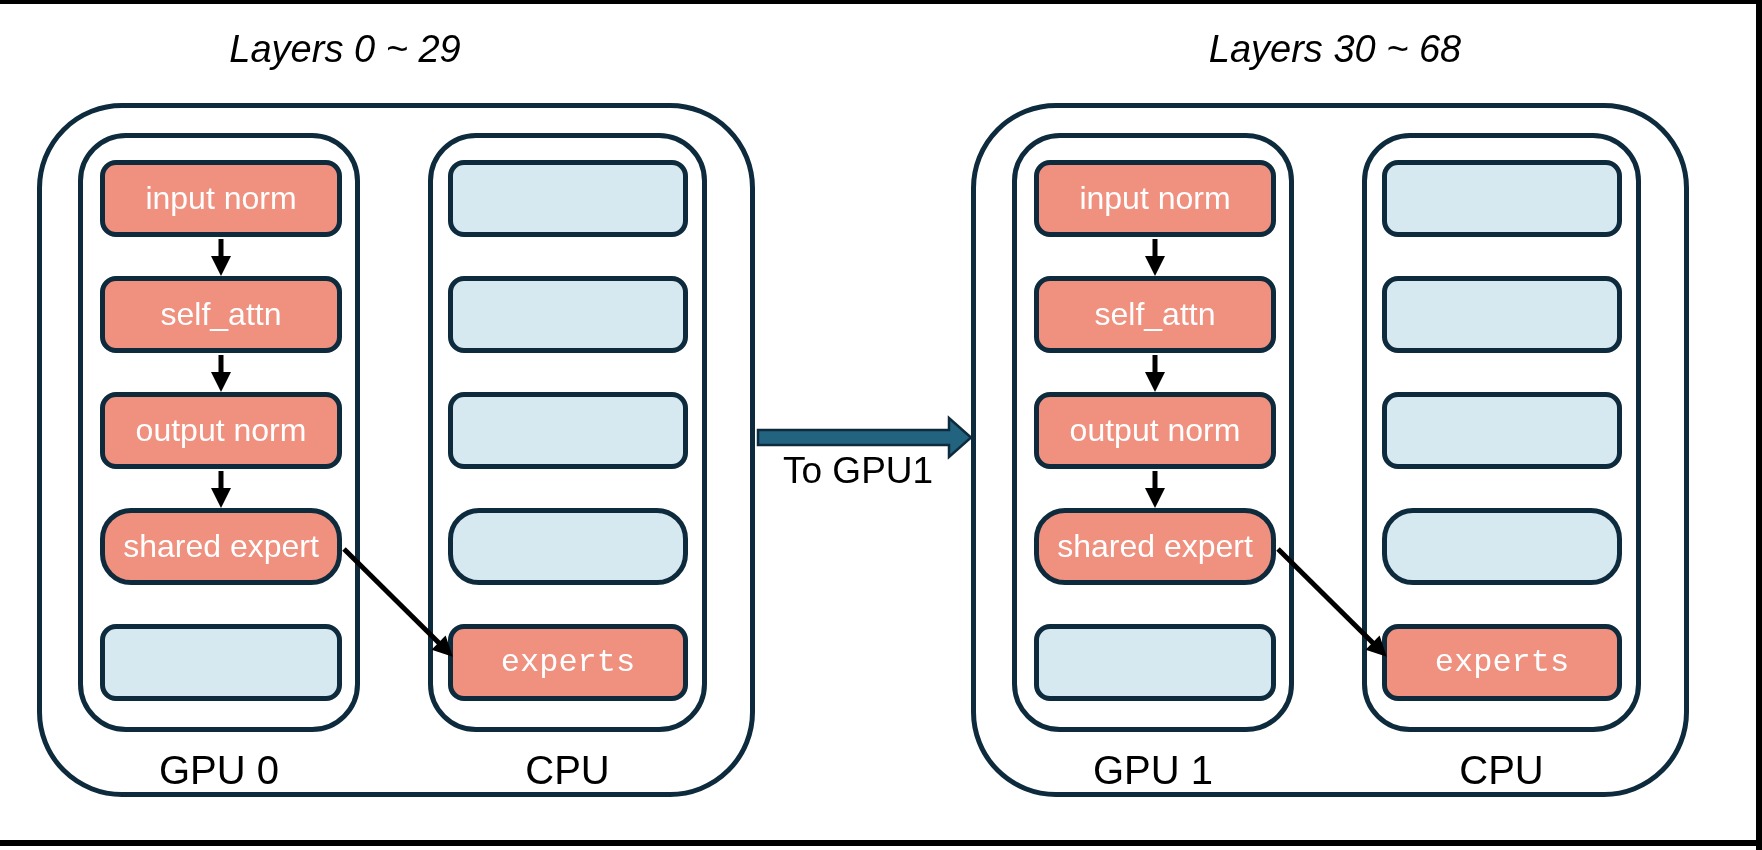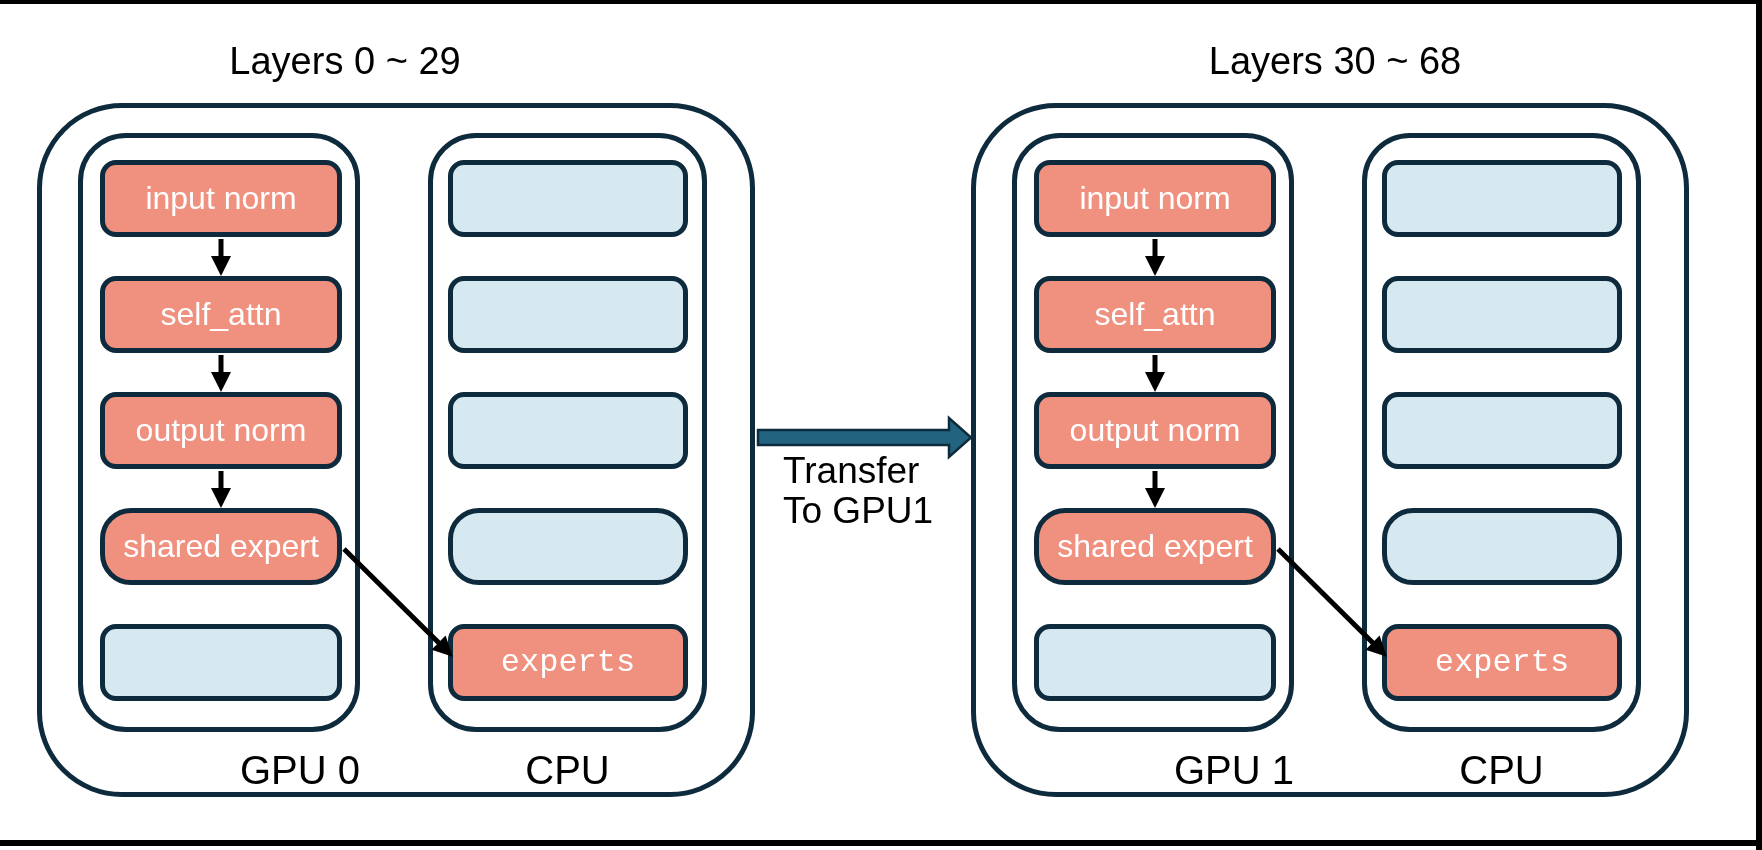--- a/index.html
+++ b/index.html
@@ -9,22 +9,22 @@
   }
   
   .frame-top{position:absolute;left:0;top:0;width:1762px;height:4px;background:#000000;}
   .frame-bottom{position:absolute;left:0;top:840px;width:1762px;height:6px;background:#000000;}
   .frame-right{position:absolute;left:1756px;top:0;width:6px;height:850px;background:#000000;}
 
   .group{position:absolute;left:0;top:0;width:1762px;height:850px;--dx:0px;}
   .group-right{--dx:934px;}
 
   .title{
-    position:absolute;top:40px;width:400px;text-align:center;
-    font-size:38px;line-height:42px;color:#000000;white-space:nowrap;
+    position:absolute;top:28px;width:400px;text-align:center;
+    font-size:38px;line-height:42px;color:#000000;white-space:nowrap;font-style:italic;
   }
   .group-left  .title{left:calc(145px + var(--dx));}
   .group-right .title{left:calc(201px + var(--dx));} 
 
   .outer{
     position:absolute;left:calc(37px + var(--dx));top:103px;width:718px;height:694px;
     box-sizing:border-box;border:5px solid #0e2b3d;border-radius:85px;background:transparent;
   }
   .inner{
     position:absolute;top:133px;width:282px;height:599px;box-sizing:border-box;
@@ -40,21 +40,21 @@
   }
   .box-gpu{left:calc(100px + var(--dx));width:242px;}
   .box-cpu{left:calc(448px + var(--dx));width:240px;}
   .salmon{background:#F0907F;}
   .lightblue{background:#D6E9F1;}
   .r0{top:160px;} .r1{top:276px;} .r2{top:392px;} .r3{top:508px;border-radius:31px;} .r4{top:624px;font-family:Liberation Mono, monospace;}
 
   .hwlabel{
     position:absolute;top:748px;text-align:center;font-size:40px;line-height:44px;color:#000000;
   }
-  .hwlabel-gpu{left:calc(78px + var(--dx));width:282px;text-align:right;}
+  .hwlabel-gpu{left:calc(78px + var(--dx));width:282px;}
   .hwlabel-cpu{left:calc(428px + var(--dx));width:279px;}
 
   #arrows{position:absolute;left:0;top:0;z-index:10;pointer-events:none;}
 
   .transfer-text{
     position:absolute;left:783px;top:451px;font-size:37px;line-height:40px;color:#000000;white-space:nowrap;
   }
 </style>
 </head>
 <body>
@@ -103,21 +103,20 @@
     <div class="box box-cpu r1 lightblue"></div>
     <div class="box box-cpu r2 lightblue"></div>
     <div class="box box-cpu r3 lightblue"></div>
     <div class="box box-cpu r4 salmon">experts</div>
 
     <div class="hwlabel hwlabel-gpu">GPU 1</div>
     <div class="hwlabel hwlabel-cpu">CPU</div>
   </div>
 
   <div class="transfer-text">
-    <div>Transfer</div>
     <div>To GPU1</div>
   </div>
 
   <svg id="arrows" width="1762" height="850" viewBox="0 0 1762 850">
     <defs>
       <marker id="ah" viewBox="0 0 10 10" refX="1" refY="5" markerWidth="22" markerHeight="20" orient="auto" markerUnits="userSpaceOnUse">
         <path d="M0,0 L10,5 L0,10 Z" fill="#000000"></path>
       </marker>
     </defs>
 

